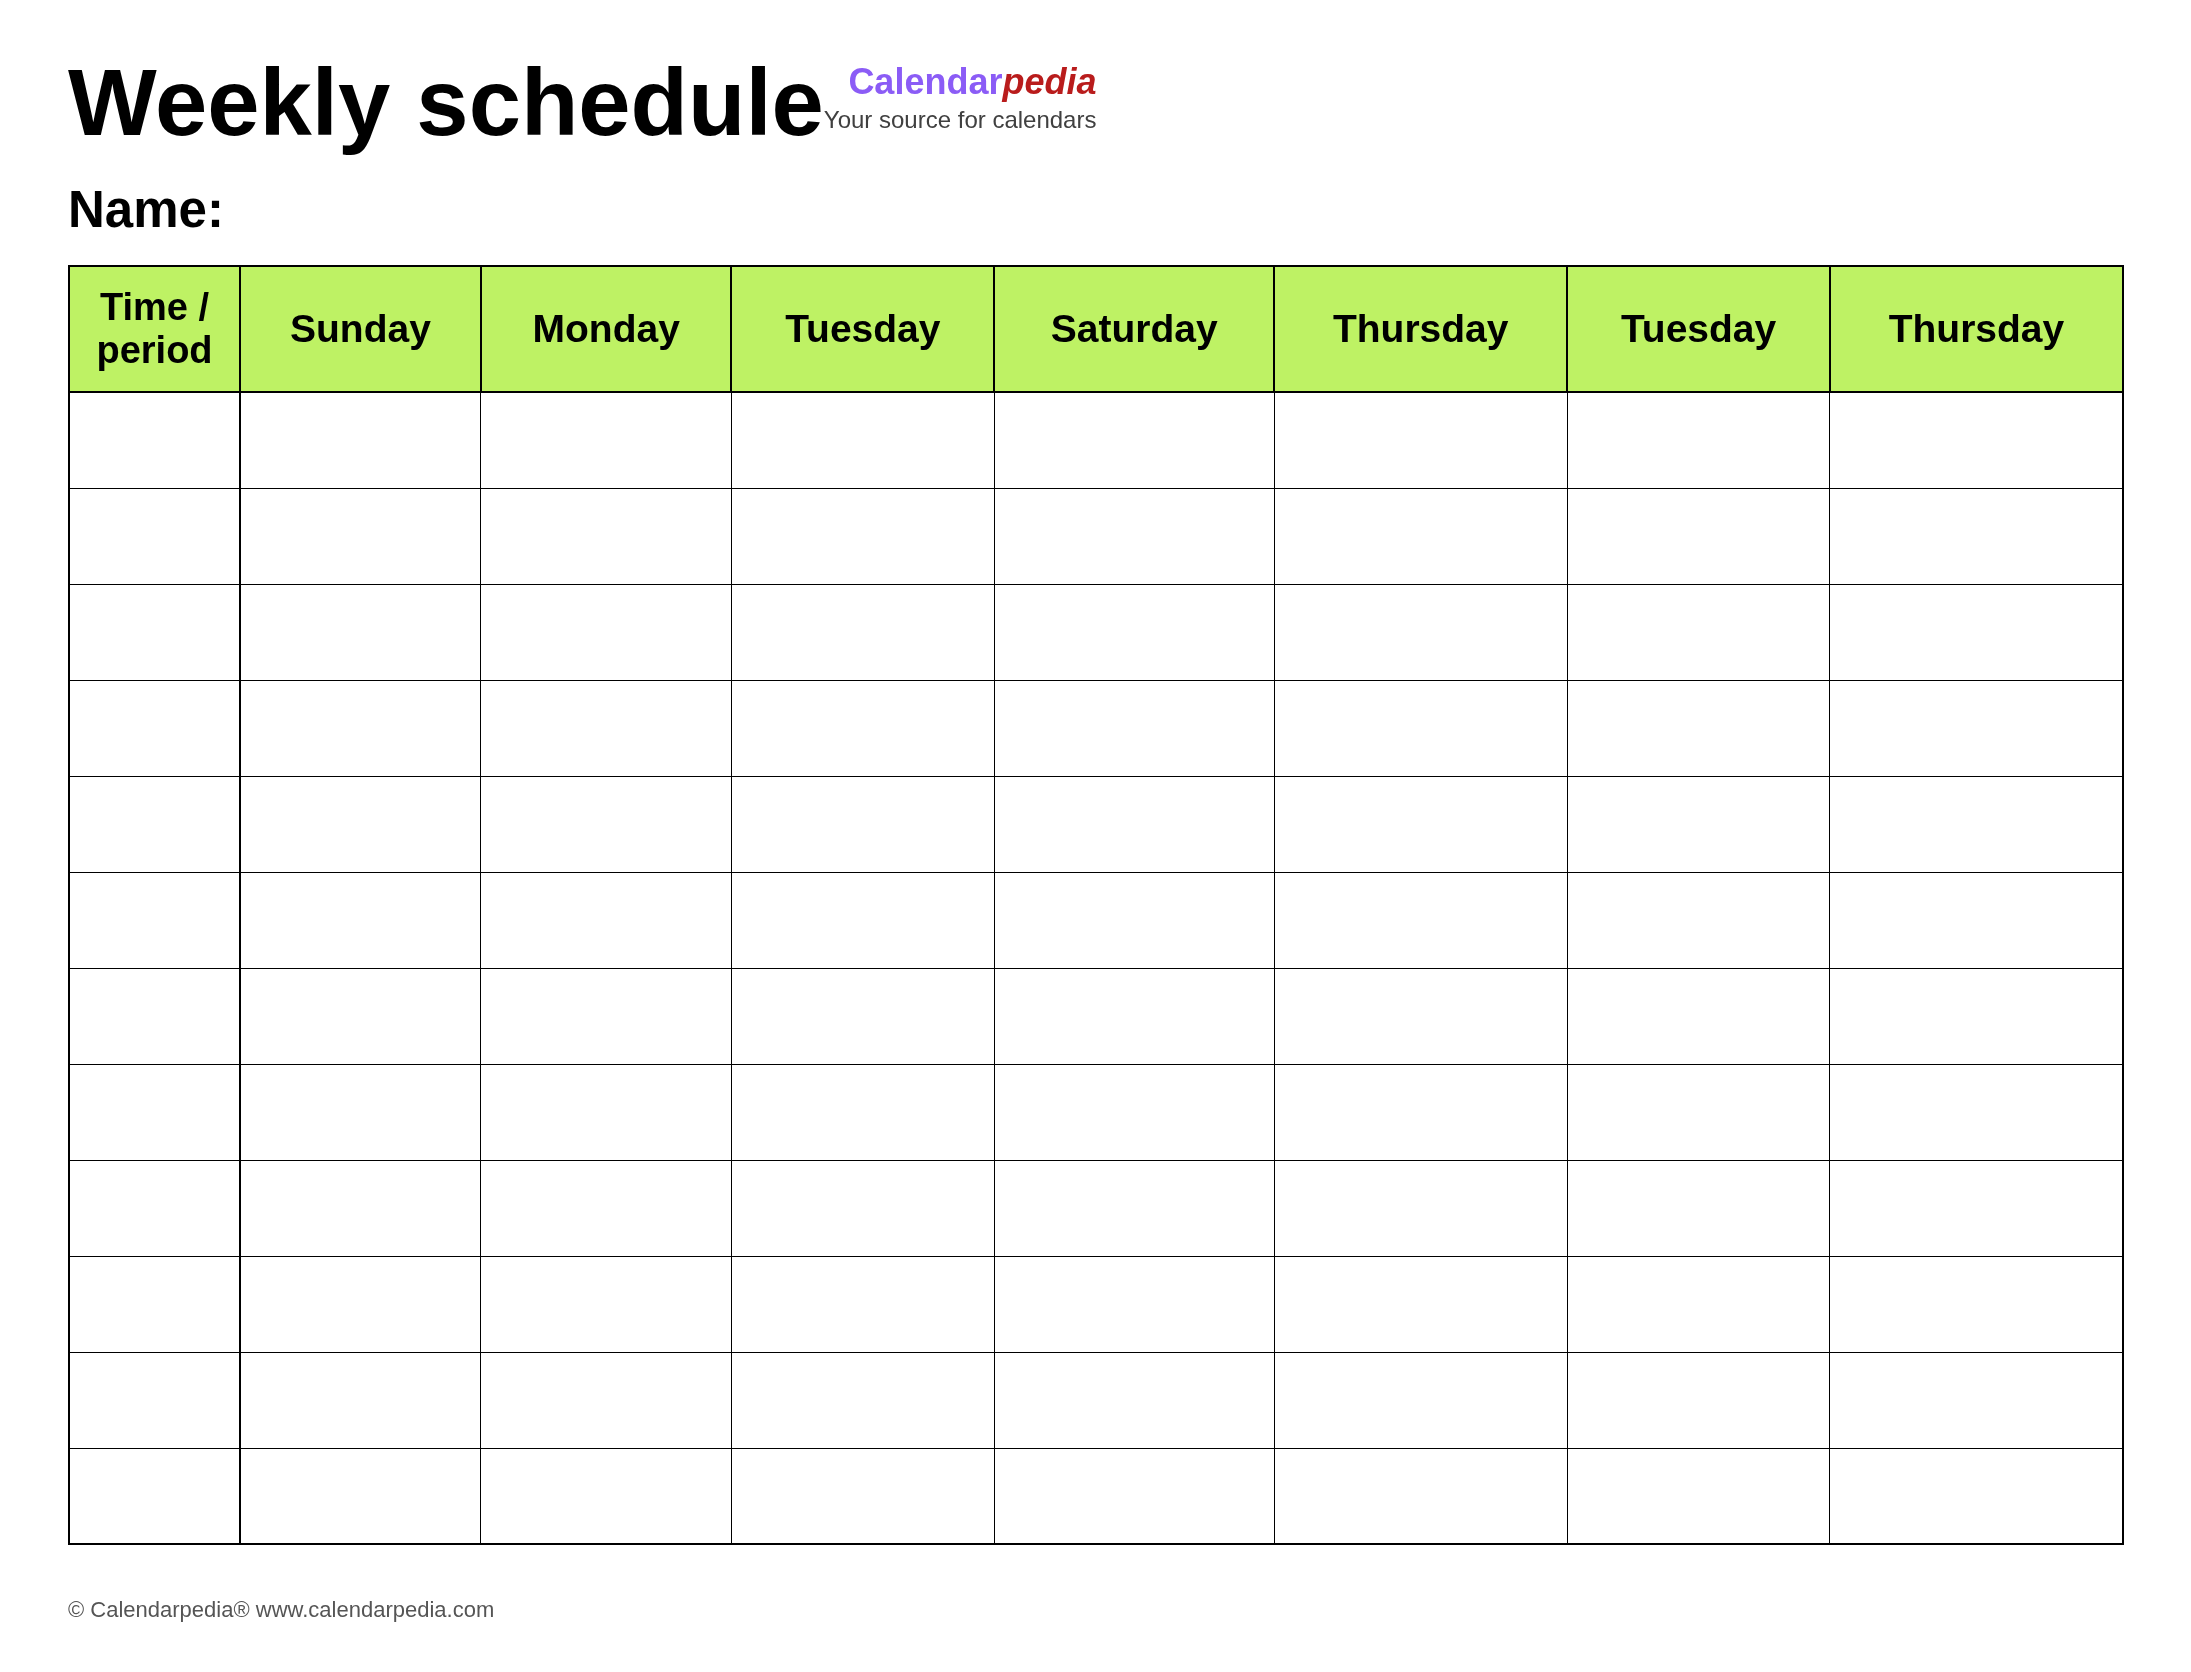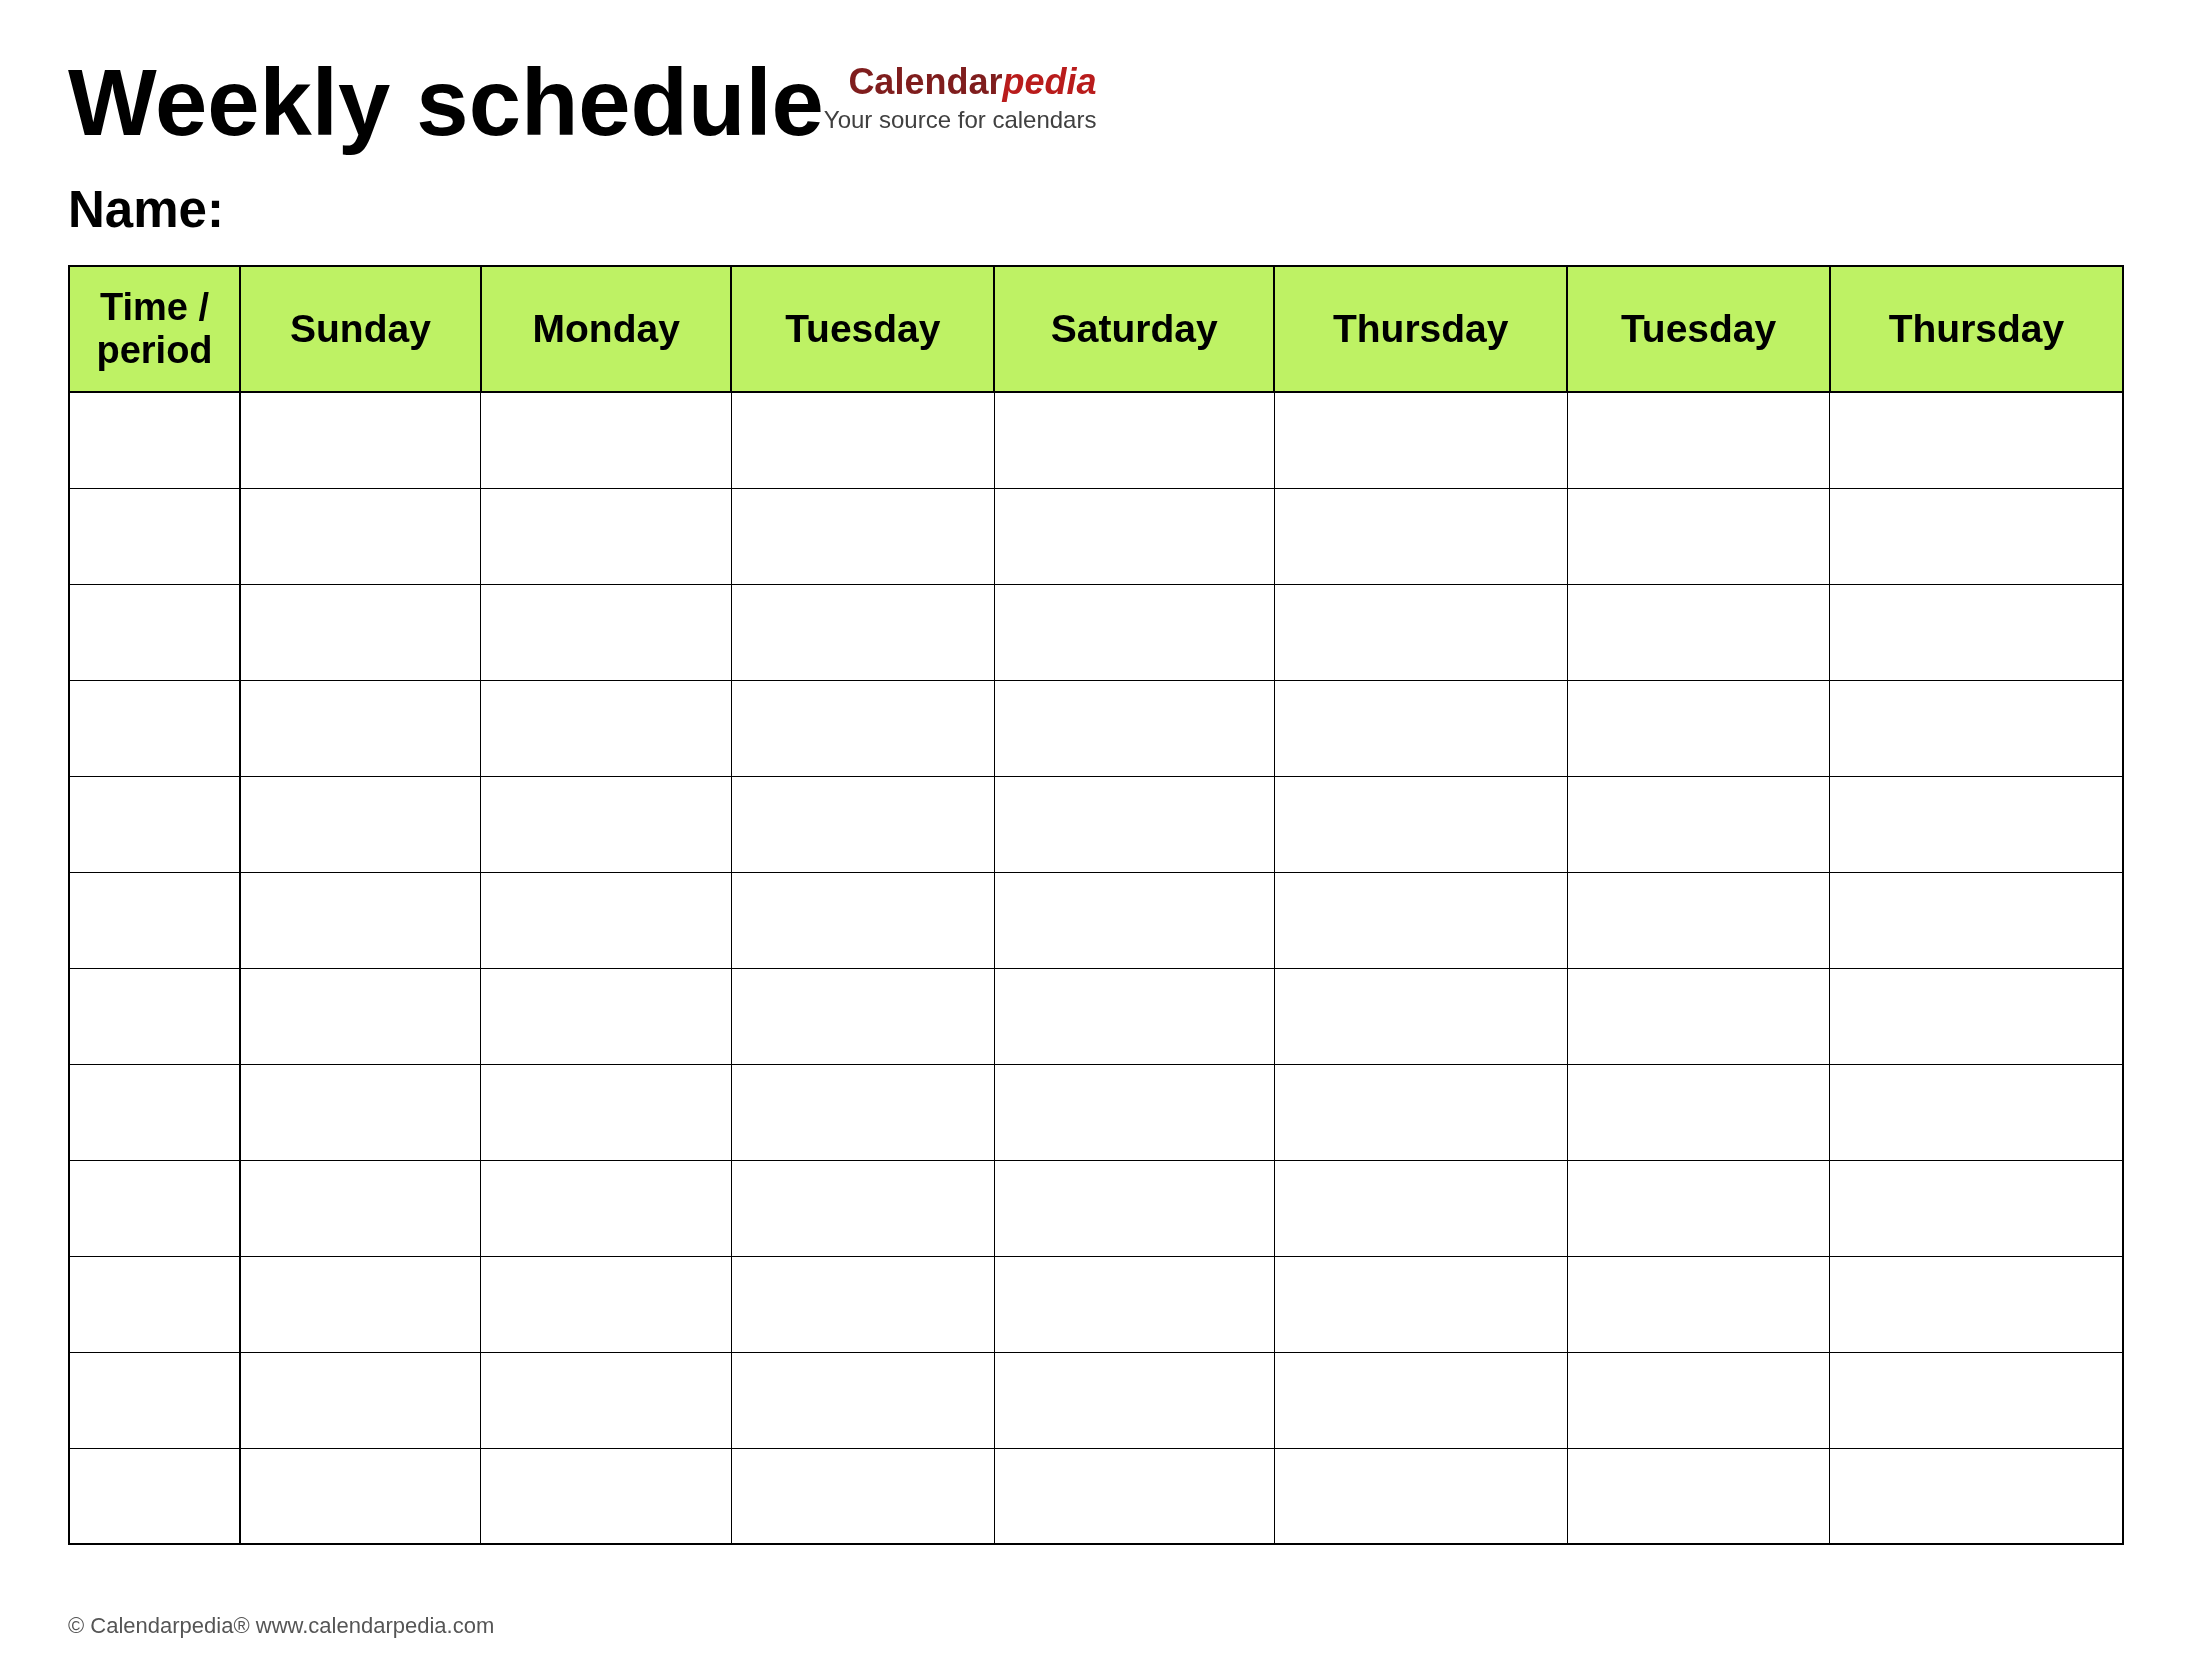--- a/index.html
+++ b/index.html
@@ -44,21 +44,21 @@
       margin-top: 8.6px;
     }
 
     .logo-text {
       font-size: 36px;
       font-family: Arial, sans-serif;
       line-height: 1.2;
     }
 
     .logo-calendar {
-      color: #7f1d1d;
+      color: #8b5cf6;
       font-weight: bold;
     }
 
     .logo-pedia {
       color: #b91c1c;
       font-style: italic;
       font-weight: bold;
     }
 
     .logo-tagline {
@@ -103,21 +103,21 @@
       width: auto;
     }
 
     .schedule-table td.time-col {
       width: 171px;
       border-right: 2.6px solid #000000;
     }
 
     .footer {
       position: absolute;
-      bottom: 34px;
+      bottom: 50px;
       left: 68px;
       font-size: 22px;
       color: #555555;
     }
   </style>
 </head>
 <body>
 
 <div class="page">
 

